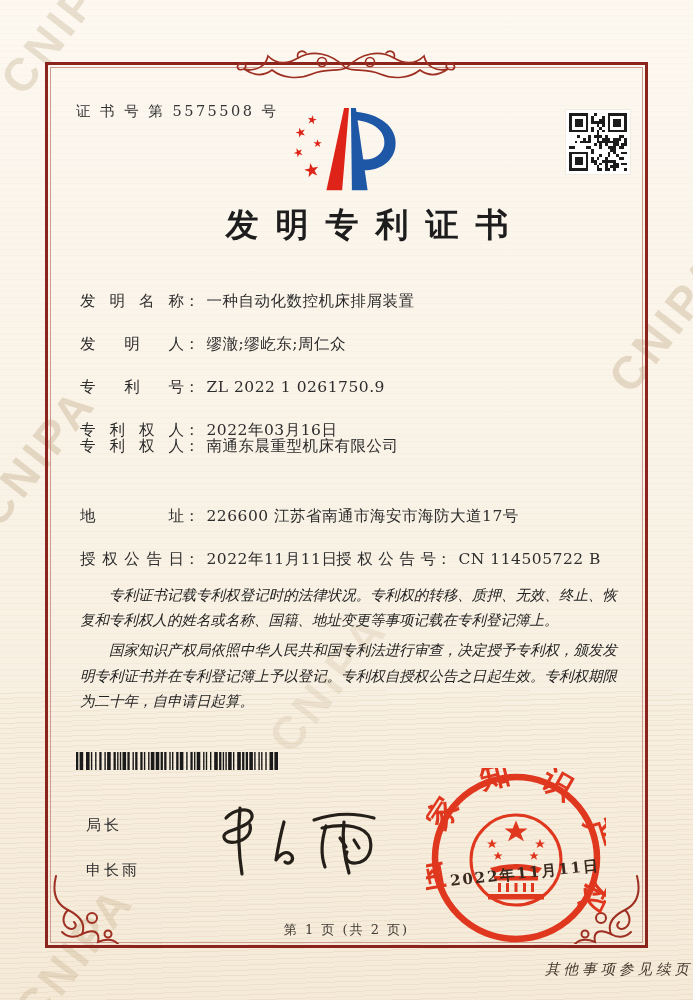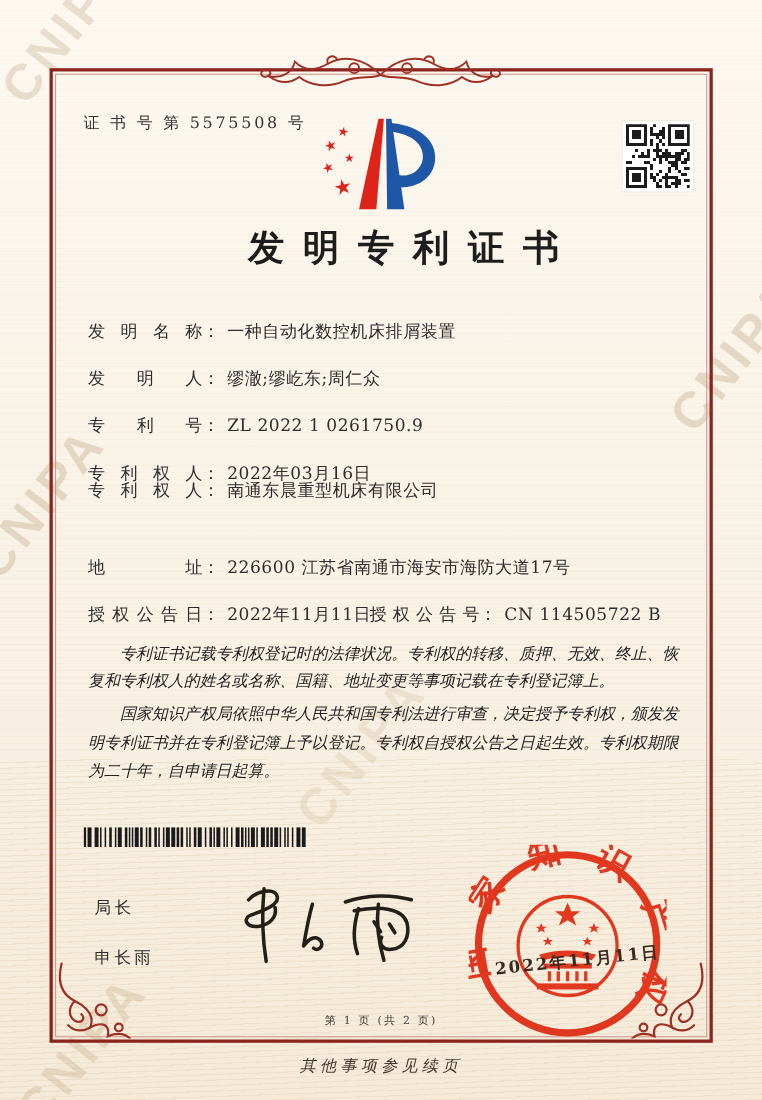--- a/index.html
+++ b/index.html
@@ -51,22 +51,22 @@
   .barcode svg{width:100%;height:100%;display:block;}
   .sig-title{position:absolute;left:86px;top:816px;font-size:15px;letter-spacing:3px;color:#2c2c2c;}
   .sig-name{position:absolute;left:86px;top:845px;font-size:15px;letter-spacing:3px;color:#2c2c2c;margin-top:16px;}
   .signature{position:absolute;left:198px;top:796px;width:205px;height:85px;}
   .seal{position:absolute;left:426px;top:768px;width:180px;height:180px;opacity:.96;}
   .seal-date{
     position:absolute;left:430px;top:864px;width:190px;text-align:center;
     font-size:15px;font-weight:bold;letter-spacing:2px;color:#39291f;
     transform:rotate(-6deg);
   }
-  .page-info{position:absolute;left:0;right:0;top:921px;text-align:center;font-size:10px;letter-spacing:2px;color:#3f3a33;}
-  .note{position:absolute;left:0;right:0;top:960px;text-align:center;font-size:14.5px;letter-spacing:4px;color:#44392e;font-style:italic;}
+  .page-info{position:absolute;left:0;right:0;top:921px;text-align:center;font-size:13px;letter-spacing:2px;color:#3f3a33;}
+  .note{position:absolute;left:0;right:0;top:960px;text-align:right;font-size:14.5px;letter-spacing:4px;color:#44392e;font-style:italic;}
 </style>
 </head>
 <body>
 
 <div class="page">
 
   <div class="wm" style="left:-20px;top:-2px;opacity:.9">CNIPA</div>
   <div class="wm" style="left:588px;top:296px">CNIPA</div>
   <div class="wm" style="left:-44px;top:430px">CNIPA</div>
   <div class="wm" style="left:248px;top:656px;opacity:.55">CNIPA</div>

